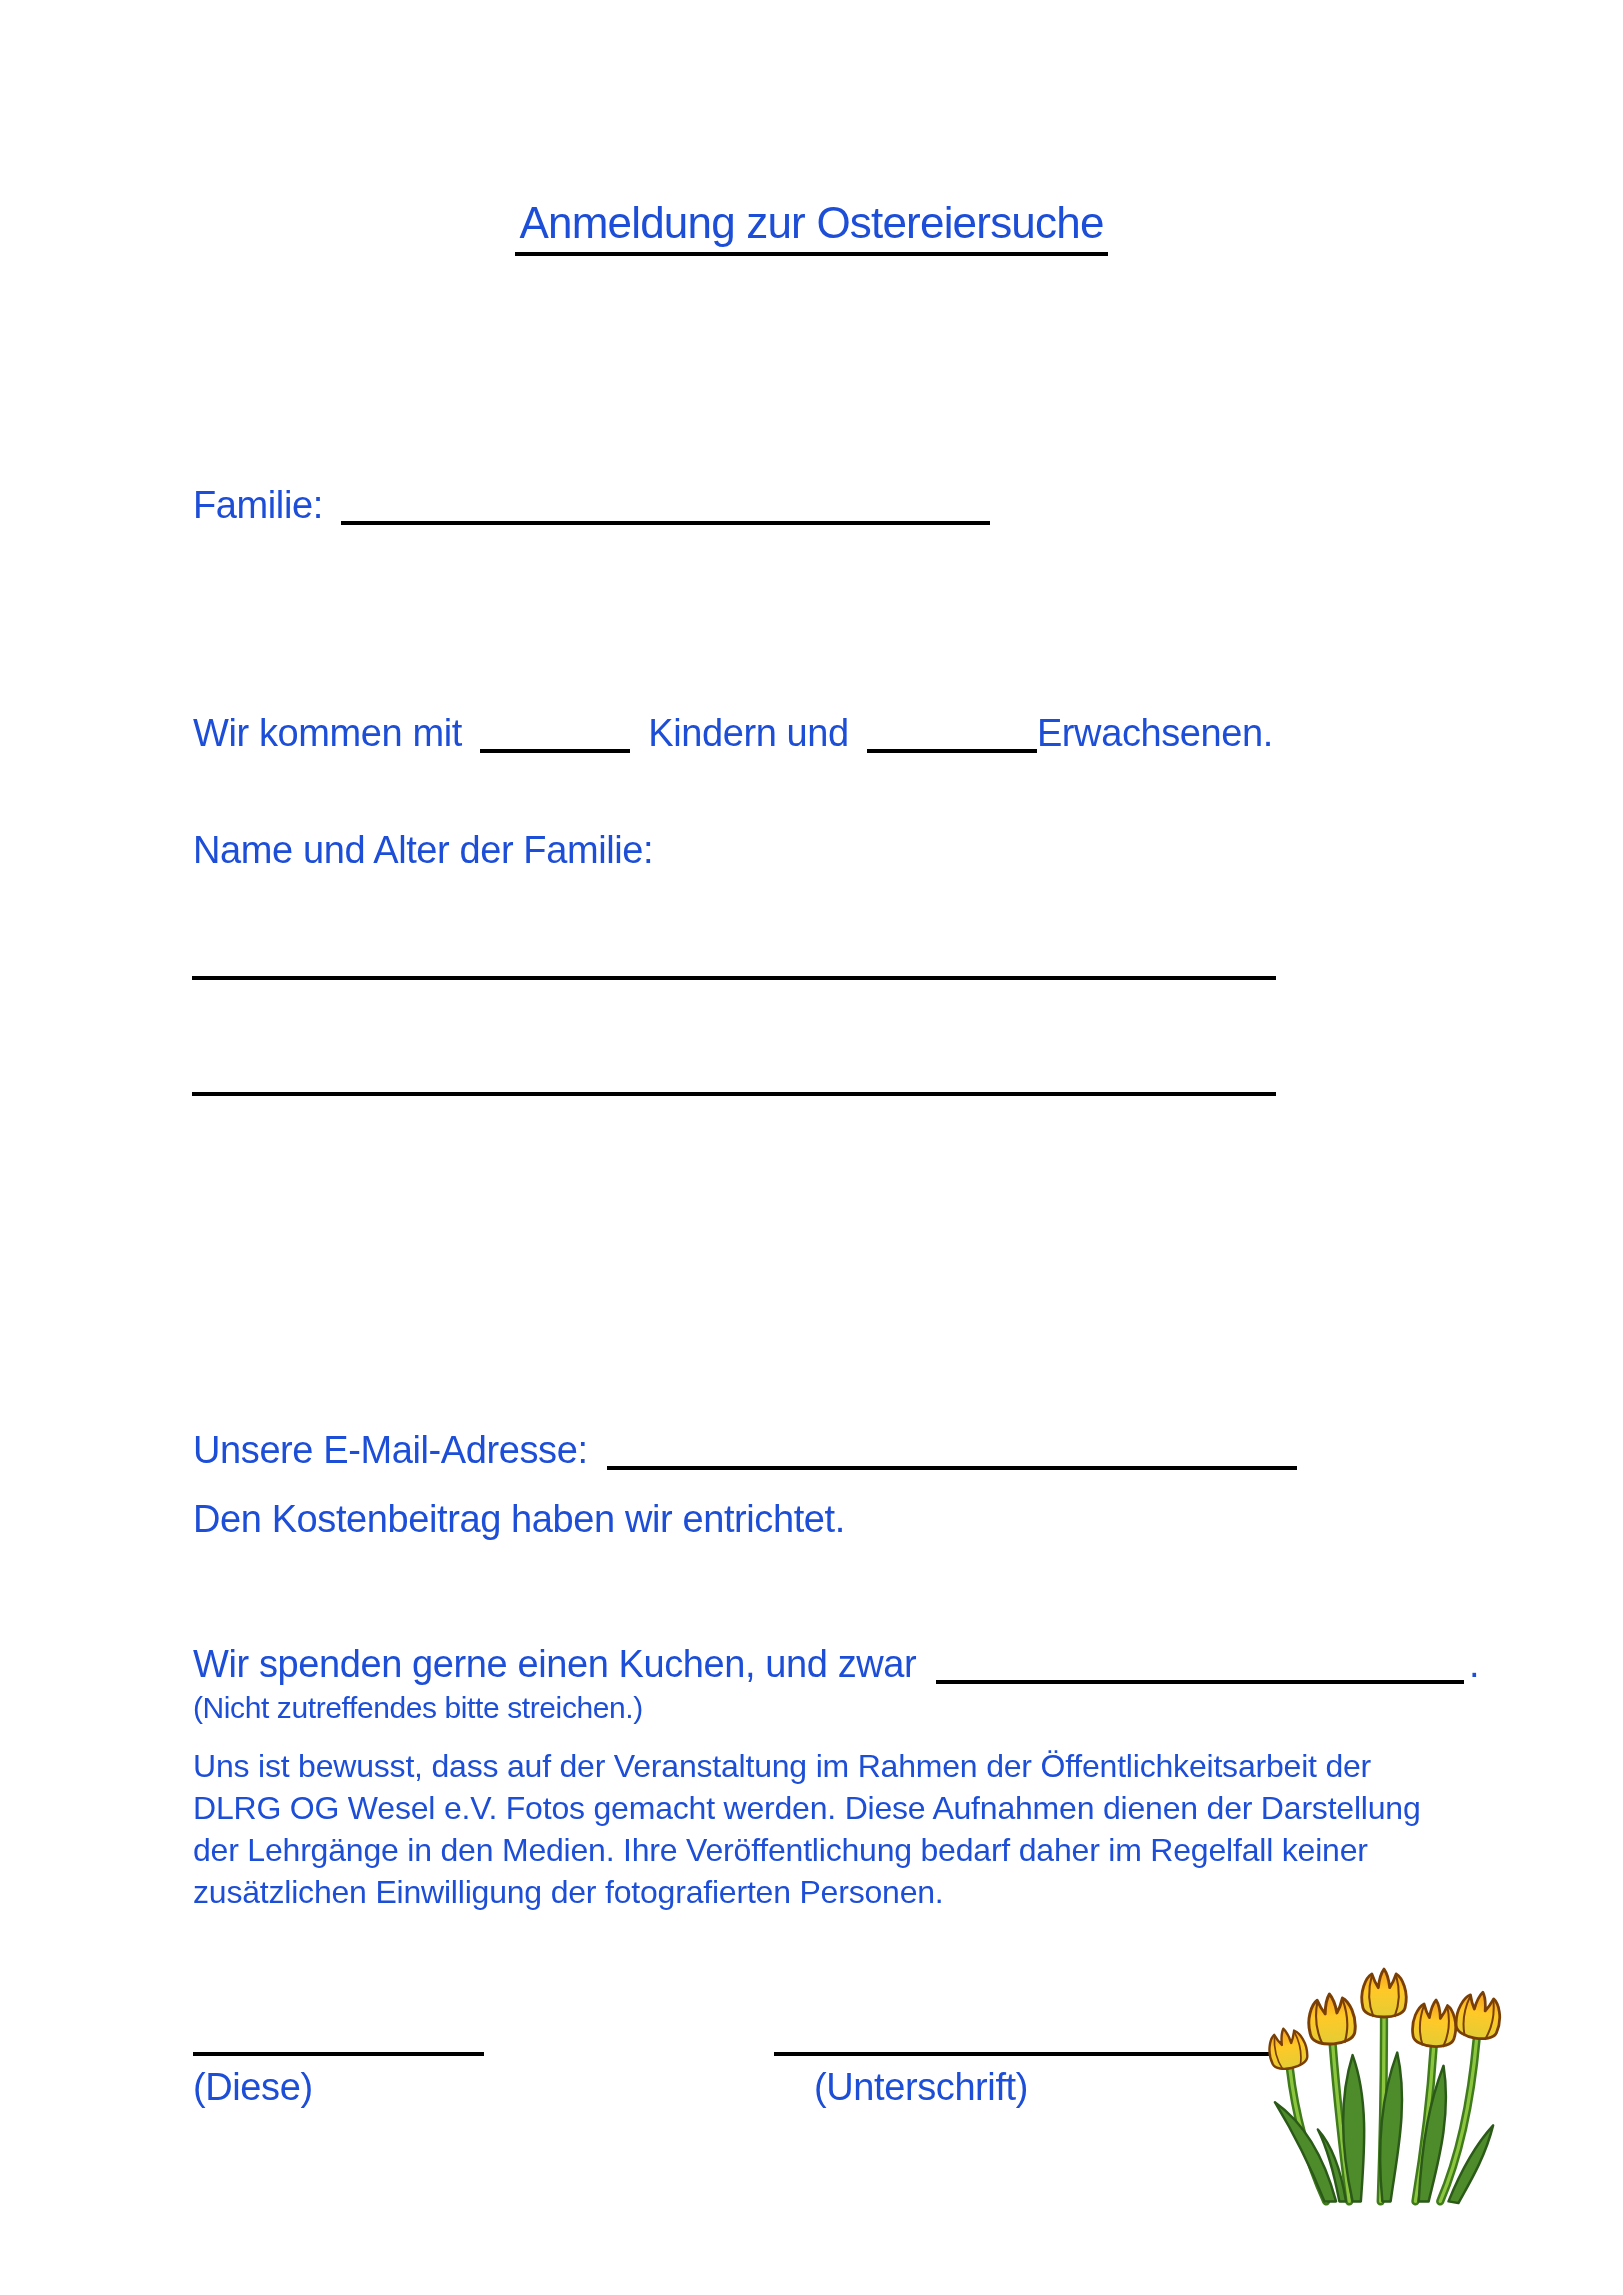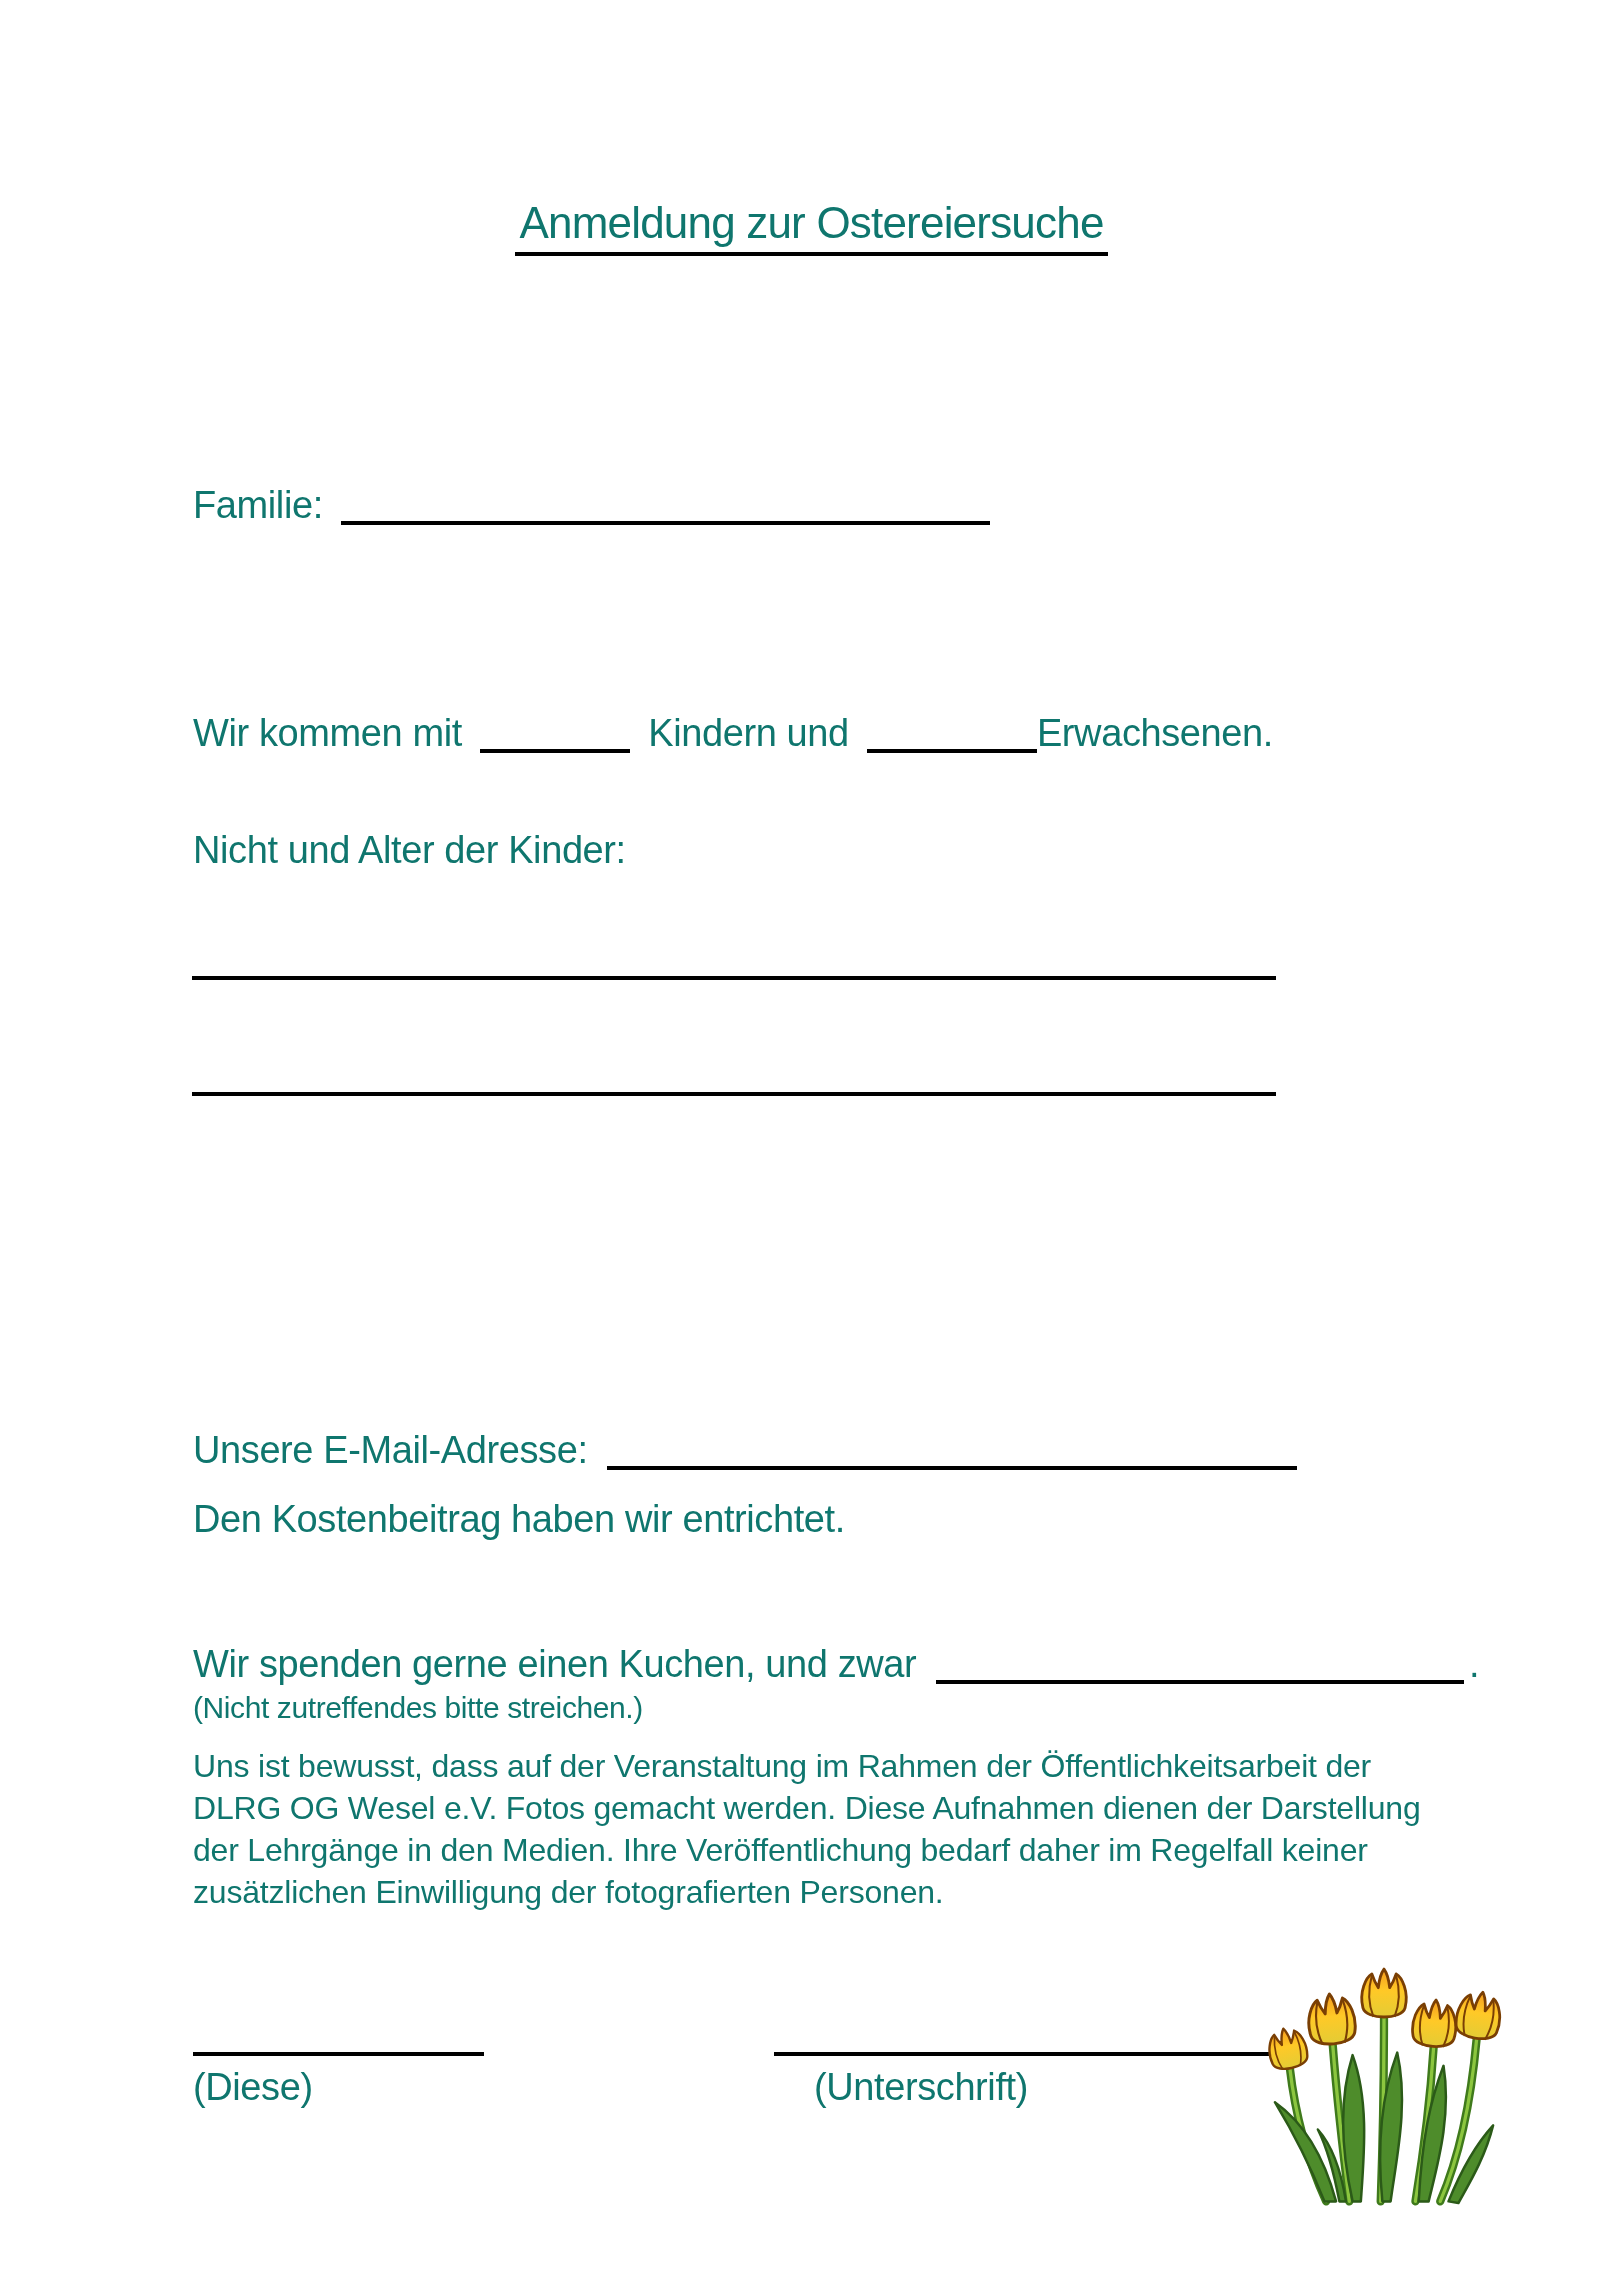--- a/index.html
+++ b/index.html
@@ -6,21 +6,21 @@
     margin: 0;
     padding: 0;
     background: #ffffff;
   }
   .page {
     position: relative;
     width: 1623px;
     height: 2295px;
     background: #ffffff;
     font-family: "Liberation Sans", sans-serif;
-    color: #0f766e;
+    color: #1d4ed8;
     overflow: hidden;
   }
   .row {
     position: absolute;
     white-space: nowrap;
     font-size: 38px;
     line-height: 1.1;
     letter-spacing: -0.4px;
   }
   .title-row {
@@ -85,21 +85,21 @@
   </div>
 
   <div class="row" style="top:713px; left:193px;">
     <span>Wir kommen mit</span>
     <span class="blank" style="width:150px; margin-left:8px; margin-right:8px;"></span>
     <span>Kindern und</span>
     <span class="blank" style="width:170px; margin-left:8px;"></span><span>Erwachsenen.</span>
   </div>
 
   <div class="row" style="top:830px; left:193px;">
-    <span>Nicht und Alter der Kinder:</span>
+    <span>Name und Alter der Familie:</span>
   </div>
 
   <div class="hr-line" style="top:976px; left:192px; width:1084px;"></div>
   <div class="hr-line" style="top:1092px; left:192px; width:1084px;"></div>
 
 
   <div class="row" style="top:1386px; left:193px;margin-top:44px;">
     <span>Unsere E-Mail-Adresse:</span>
     <span class="blank" style="width:690px; margin-left:9.7px;"></span>
   </div>

